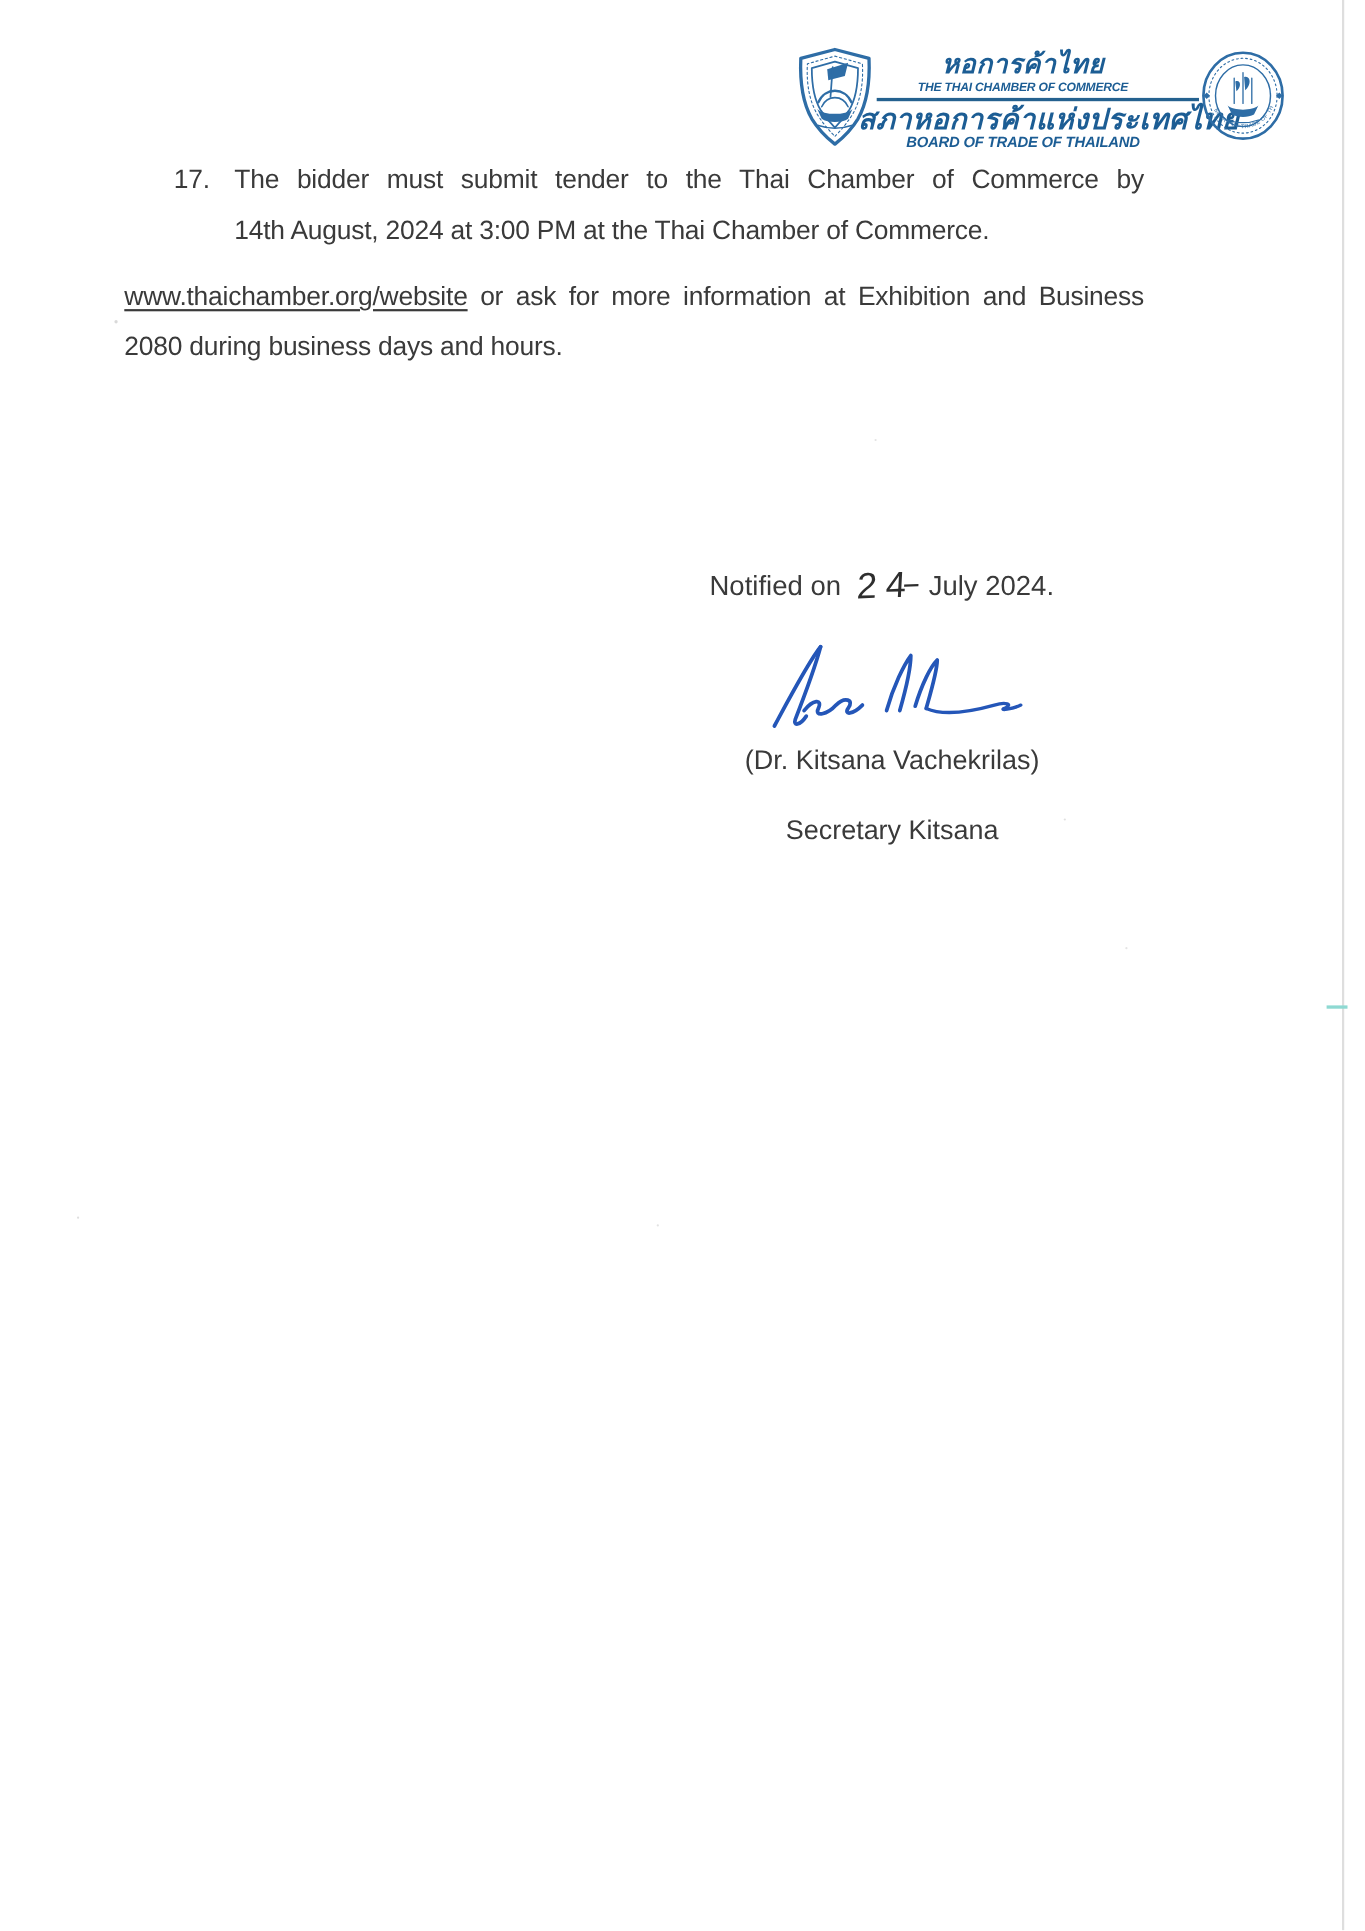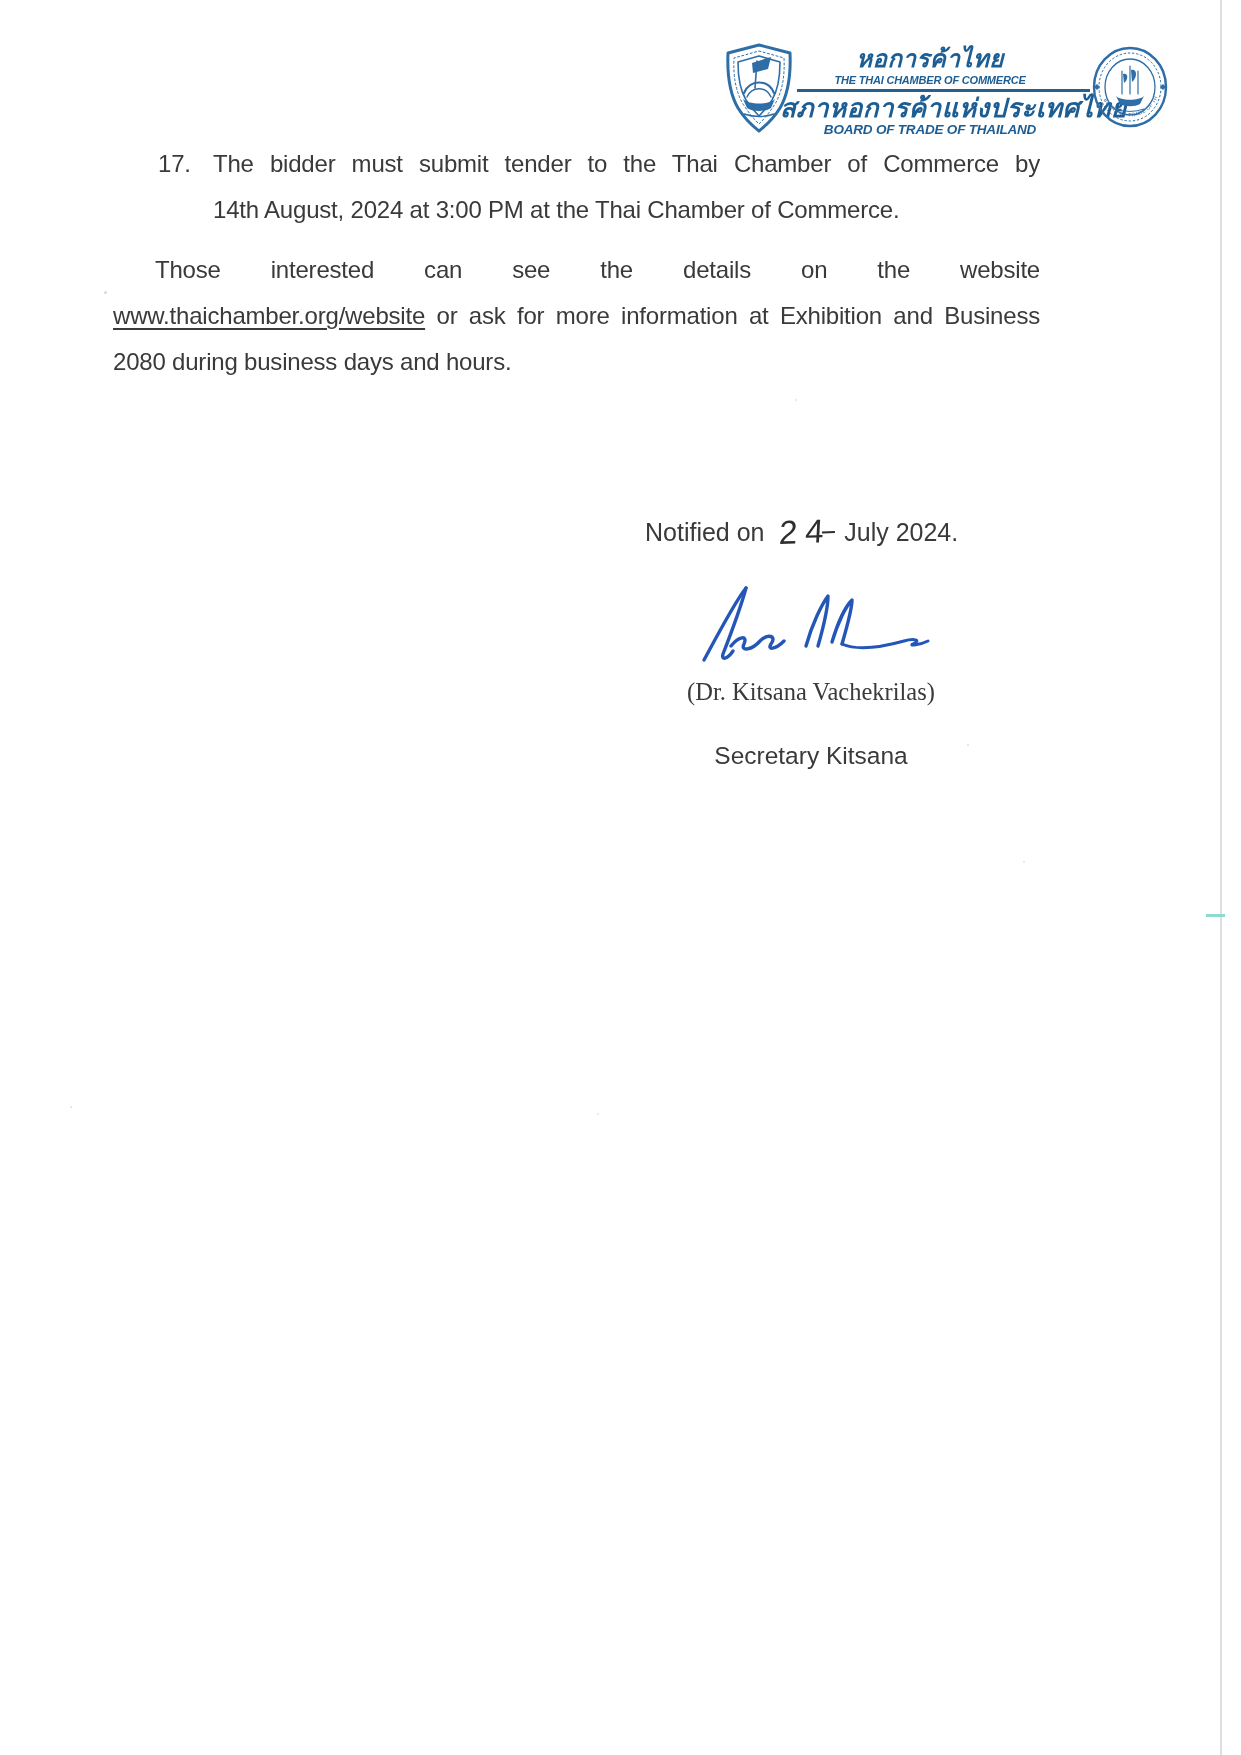--- a/index.html
+++ b/index.html
@@ -55,21 +55,21 @@
   .handwritten-day {
     display: inline-block; font-size: 33px; font-weight: 500; color: #2e2e2e;
     letter-spacing: 8px; margin: 0 10px 0 14px;
     transform: rotate(-2deg) skewX(-5deg); vertical-align: -2px;
   }
   .handwritten-day::after {
     content: ""; display: inline-block; width: 13px;
     border-top: 2.5px solid #2e2e2e; transform: translateY(-9px); margin-left: -10px;
   }
   .signature-svg { position: absolute; left: 680px; top: 574px; }
-  .signer-name  { position: absolute; left: 561px; top: 672px; width: 500px; text-align: center; font-size: 24.5px; line-height: 40px; font-family: Liberation Serif, serif; }
+  .signer-name  { position: absolute; left: 561px; top: 672px; width: 500px; text-align: center; font-size: 24.5px; line-height: 40px; }
   .signer-title { position: absolute; left: 561px; top: 736px; width: 500px; text-align: center; font-size: 24.5px; line-height: 40px; }
 </style>
 </head>
 <body>
 
 <div class="page">
 
   <div class="scan-vline"></div>
   <div class="cyan-dash"></div>
   <div class="speck" style="left:104px; top:291px; width:3px; height:3px; background:#d9d9d9;"></div>
@@ -125,21 +125,20 @@
   </header>
 
   <main>
     <div class="body-block item17">
       <span class="num">17.</span>
       <div class="line justify">The bidder must submit tender to the Thai Chamber of Commerce by</div>
       <div class="line">14th August, 2024 at 3:00 PM at the Thai Chamber of Commerce.</div>
     </div>
 
     <div class="body-block para2">
-      <div class="line justify indent">Those interested can see the details on the website</div>
       <div class="line justify"><span class="link">www.thaichamber.org/website</span><span> or ask for more information at Exhibition and Business</span></div>
       <div class="line">2080 during business days and hours.</div>
     </div>
   </main>
 
   <div class="notified">
     <span>Notified on</span><span class="handwritten-day">24</span><span>July 2024.</span>
   </div>
 
   <svg class="signature-svg" width="258" height="92" viewBox="0 0 258 92">

